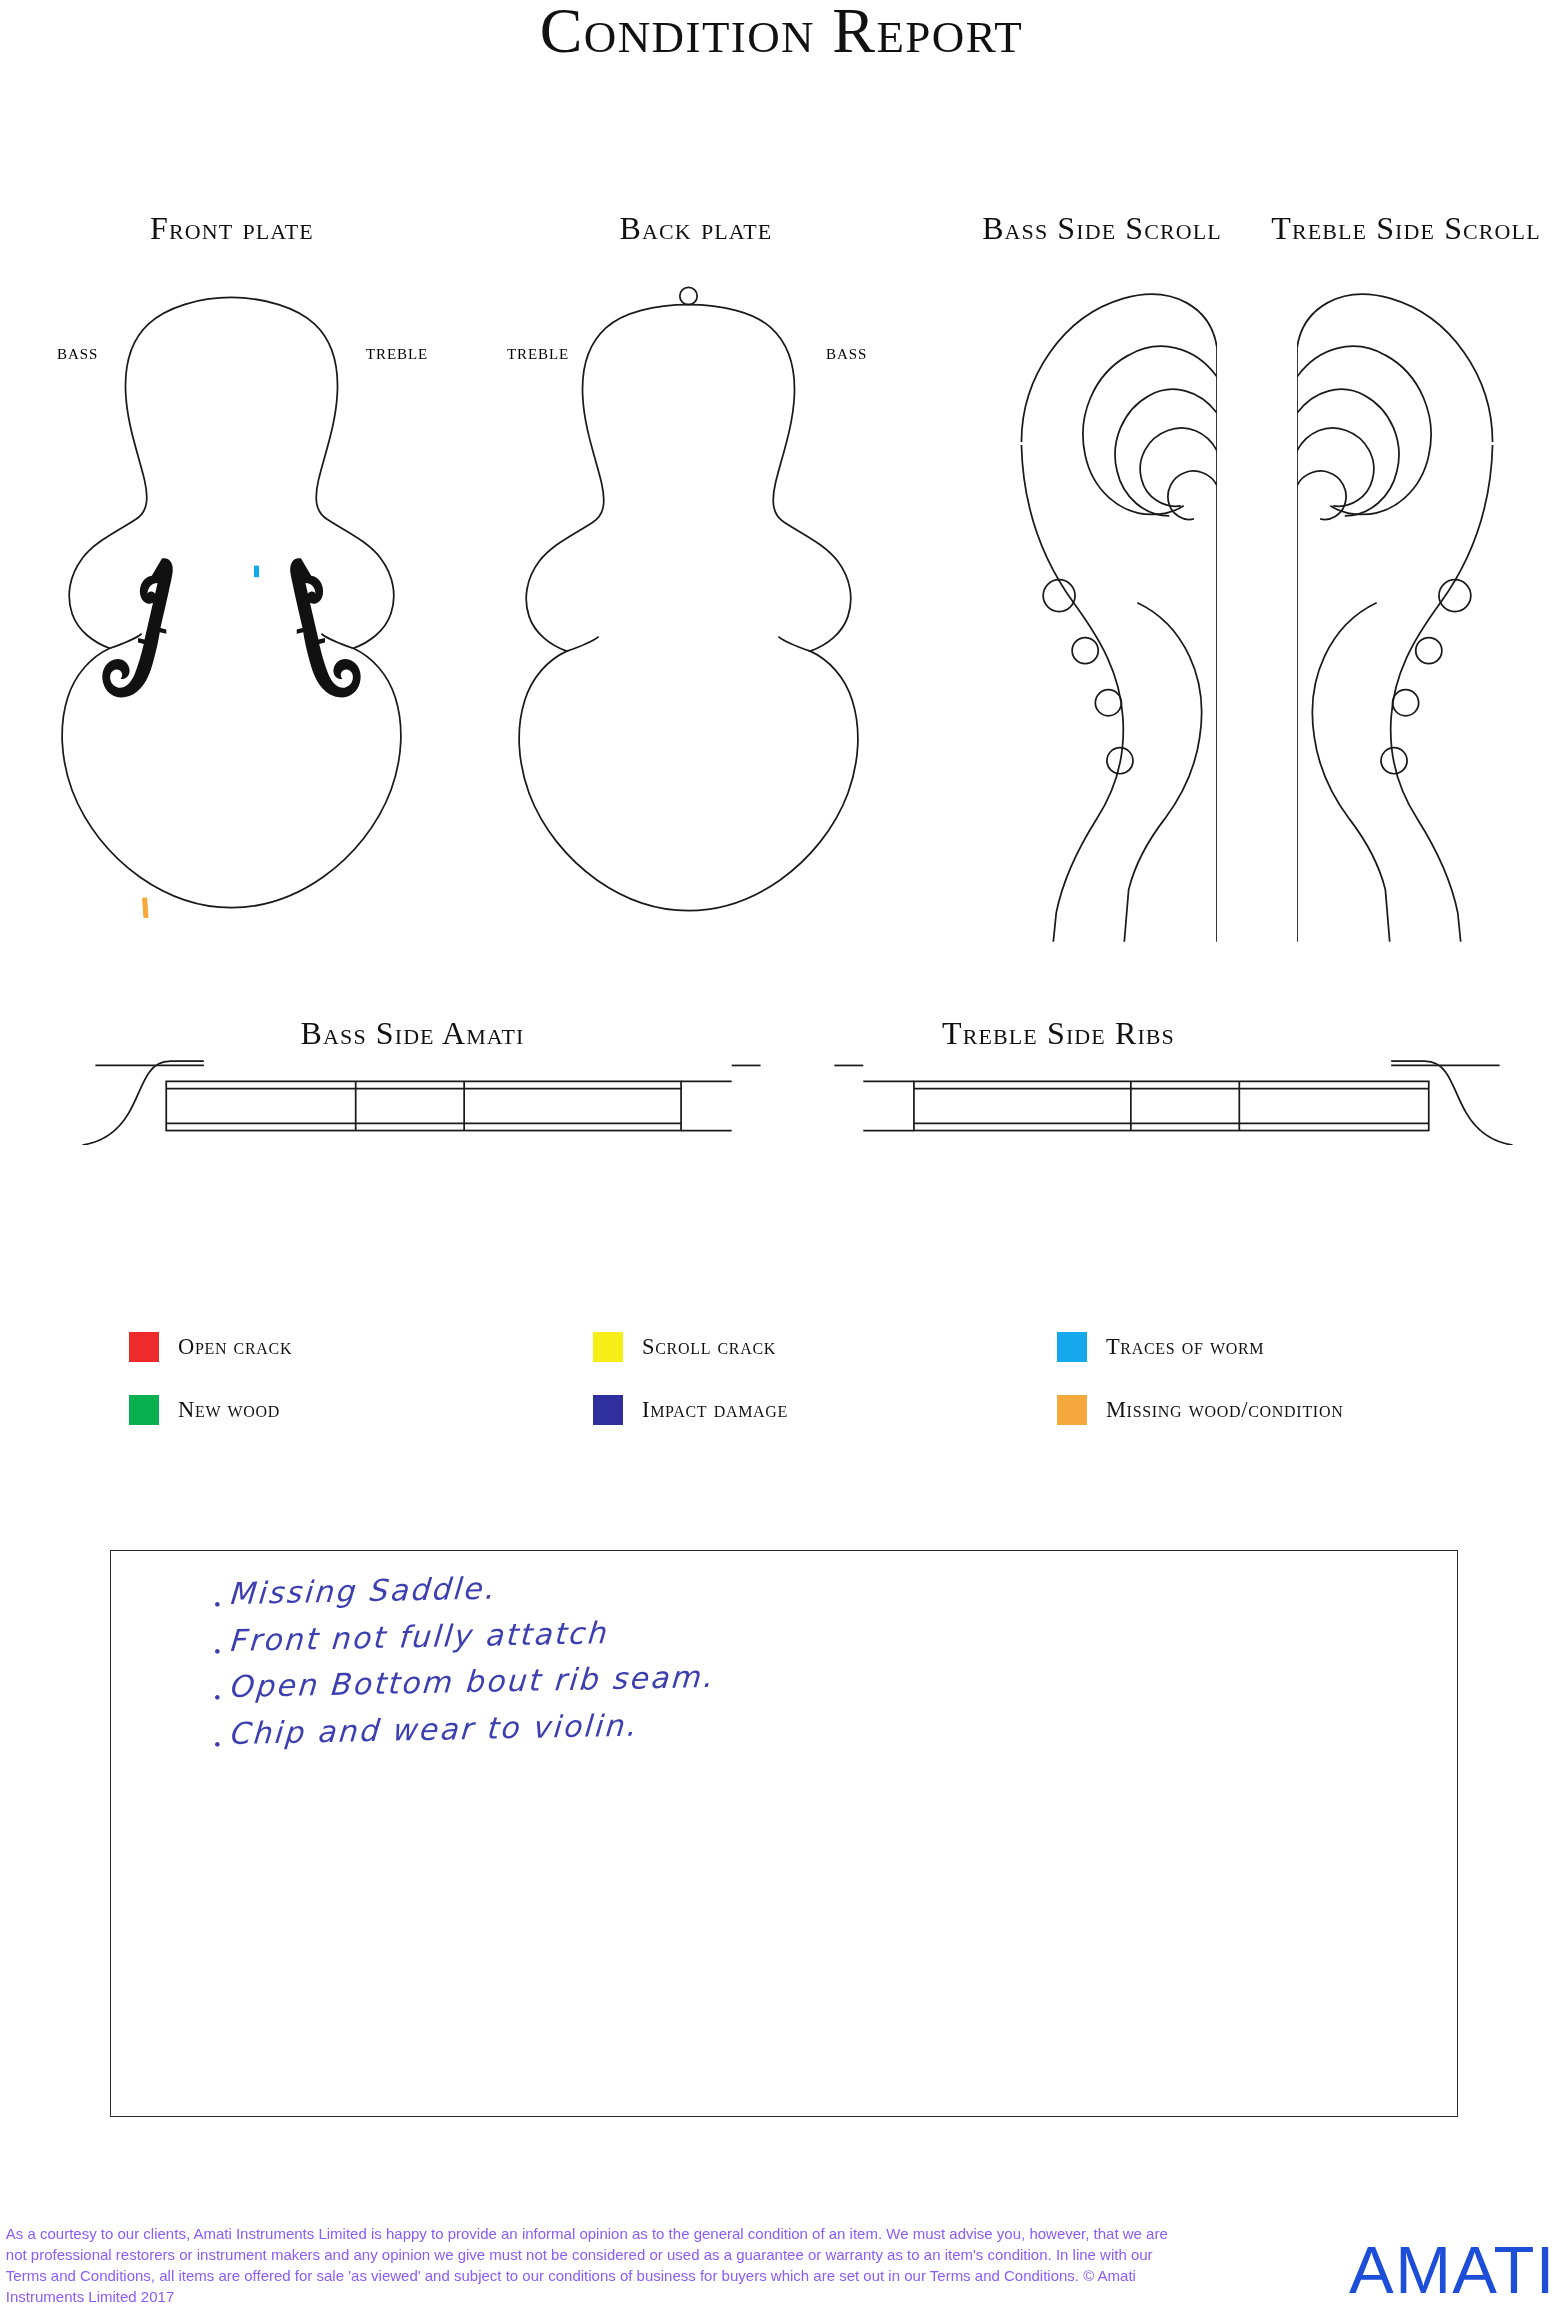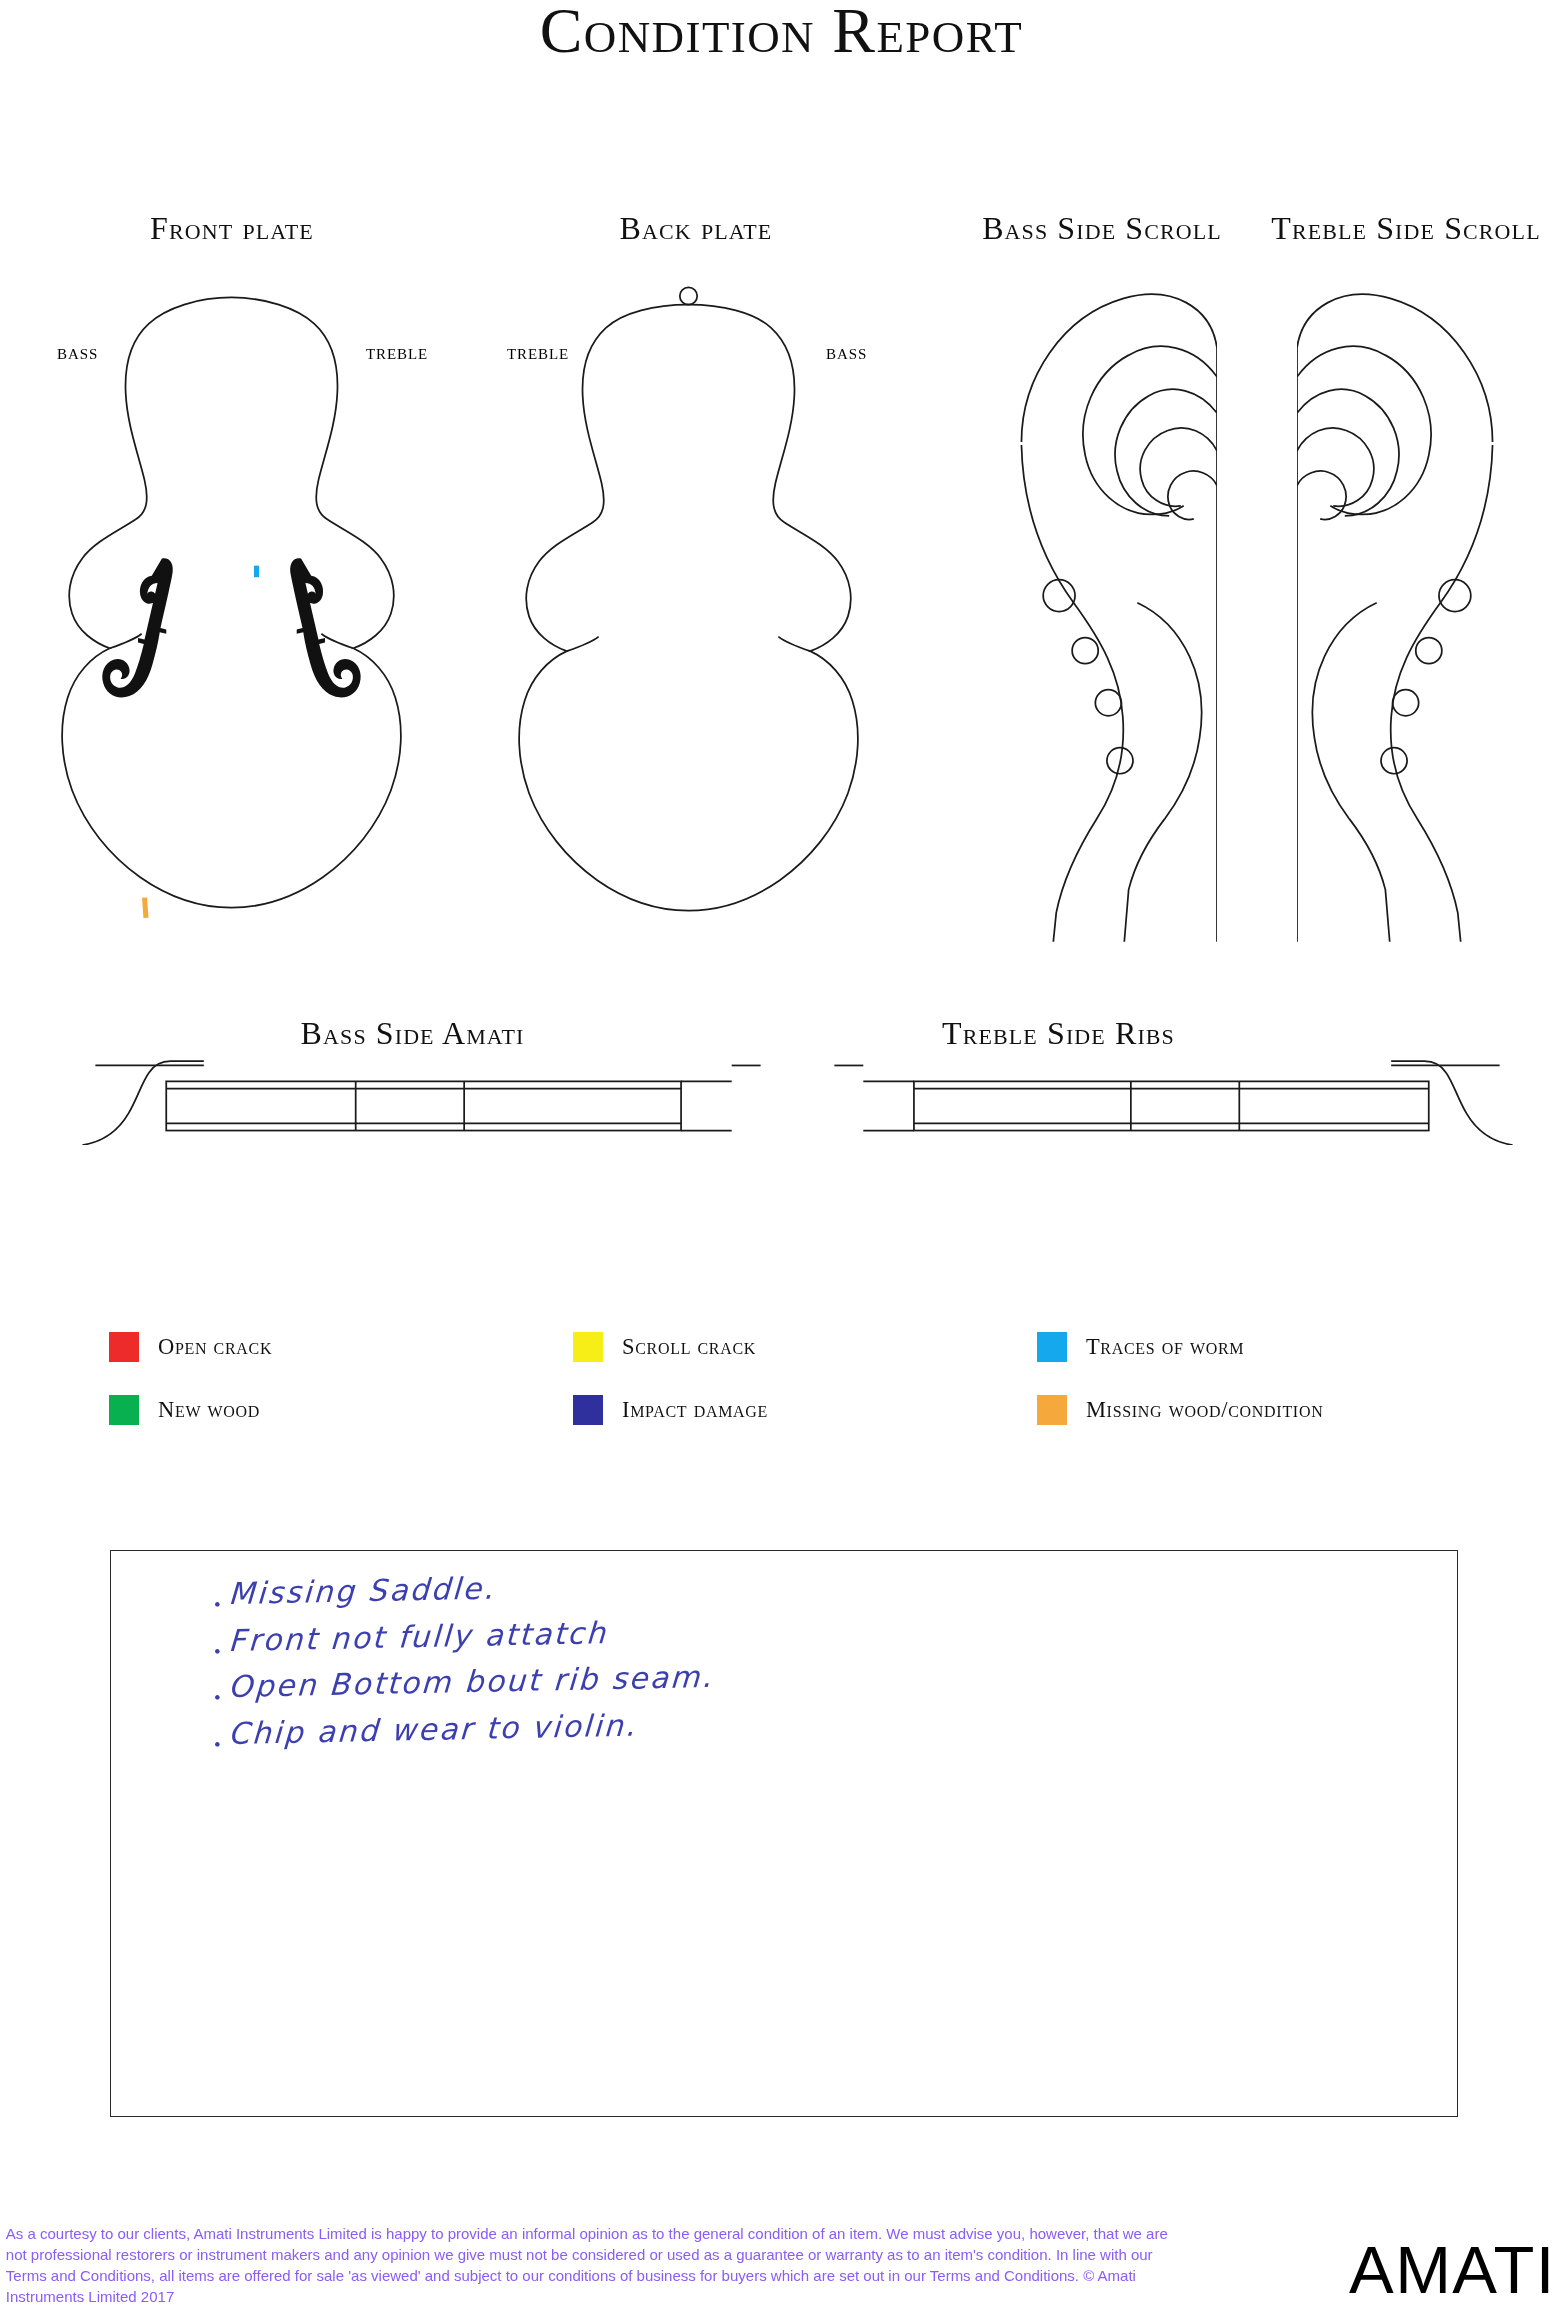--- a/index.html
+++ b/index.html
@@ -59,20 +59,21 @@
   .legend {
     position: absolute;
     left: 109px;
     top: 1332px;
     width: 1392px;
   }
   .legend-row {
     display: flex;
     width: 100%;
     margin-bottom: 33px;
+    margin-left: 20px;
   }
   .legend-item {
     display: flex;
     align-items: center;
     width: 33.33%;
   }
   .swatch {
     width: 30px;
     height: 30px;
     margin-right: 19px;
@@ -153,21 +154,21 @@
     line-height: 21px;
     color: #8b5cf6;
   }
   .brand {
     position: absolute;
     right: 7.2px;
     bottom: 16px;
     font-family: "Liberation Sans", sans-serif;
     font-size: 67px;
     letter-spacing: 1.4px;
-    color: #000000;
+    color: #1d4ed8;
     line-height: 1;
   }
 </style>
 </head>
 <body>
 
 <div class="page-title">Condition Report</div>
 
 <div class="diagram-label" style="left:87px; top:210px; width:290px;">Front plate</div>
 <div class="diagram-label" style="left:551px; top:210px; width:290px;">Back plate</div>

